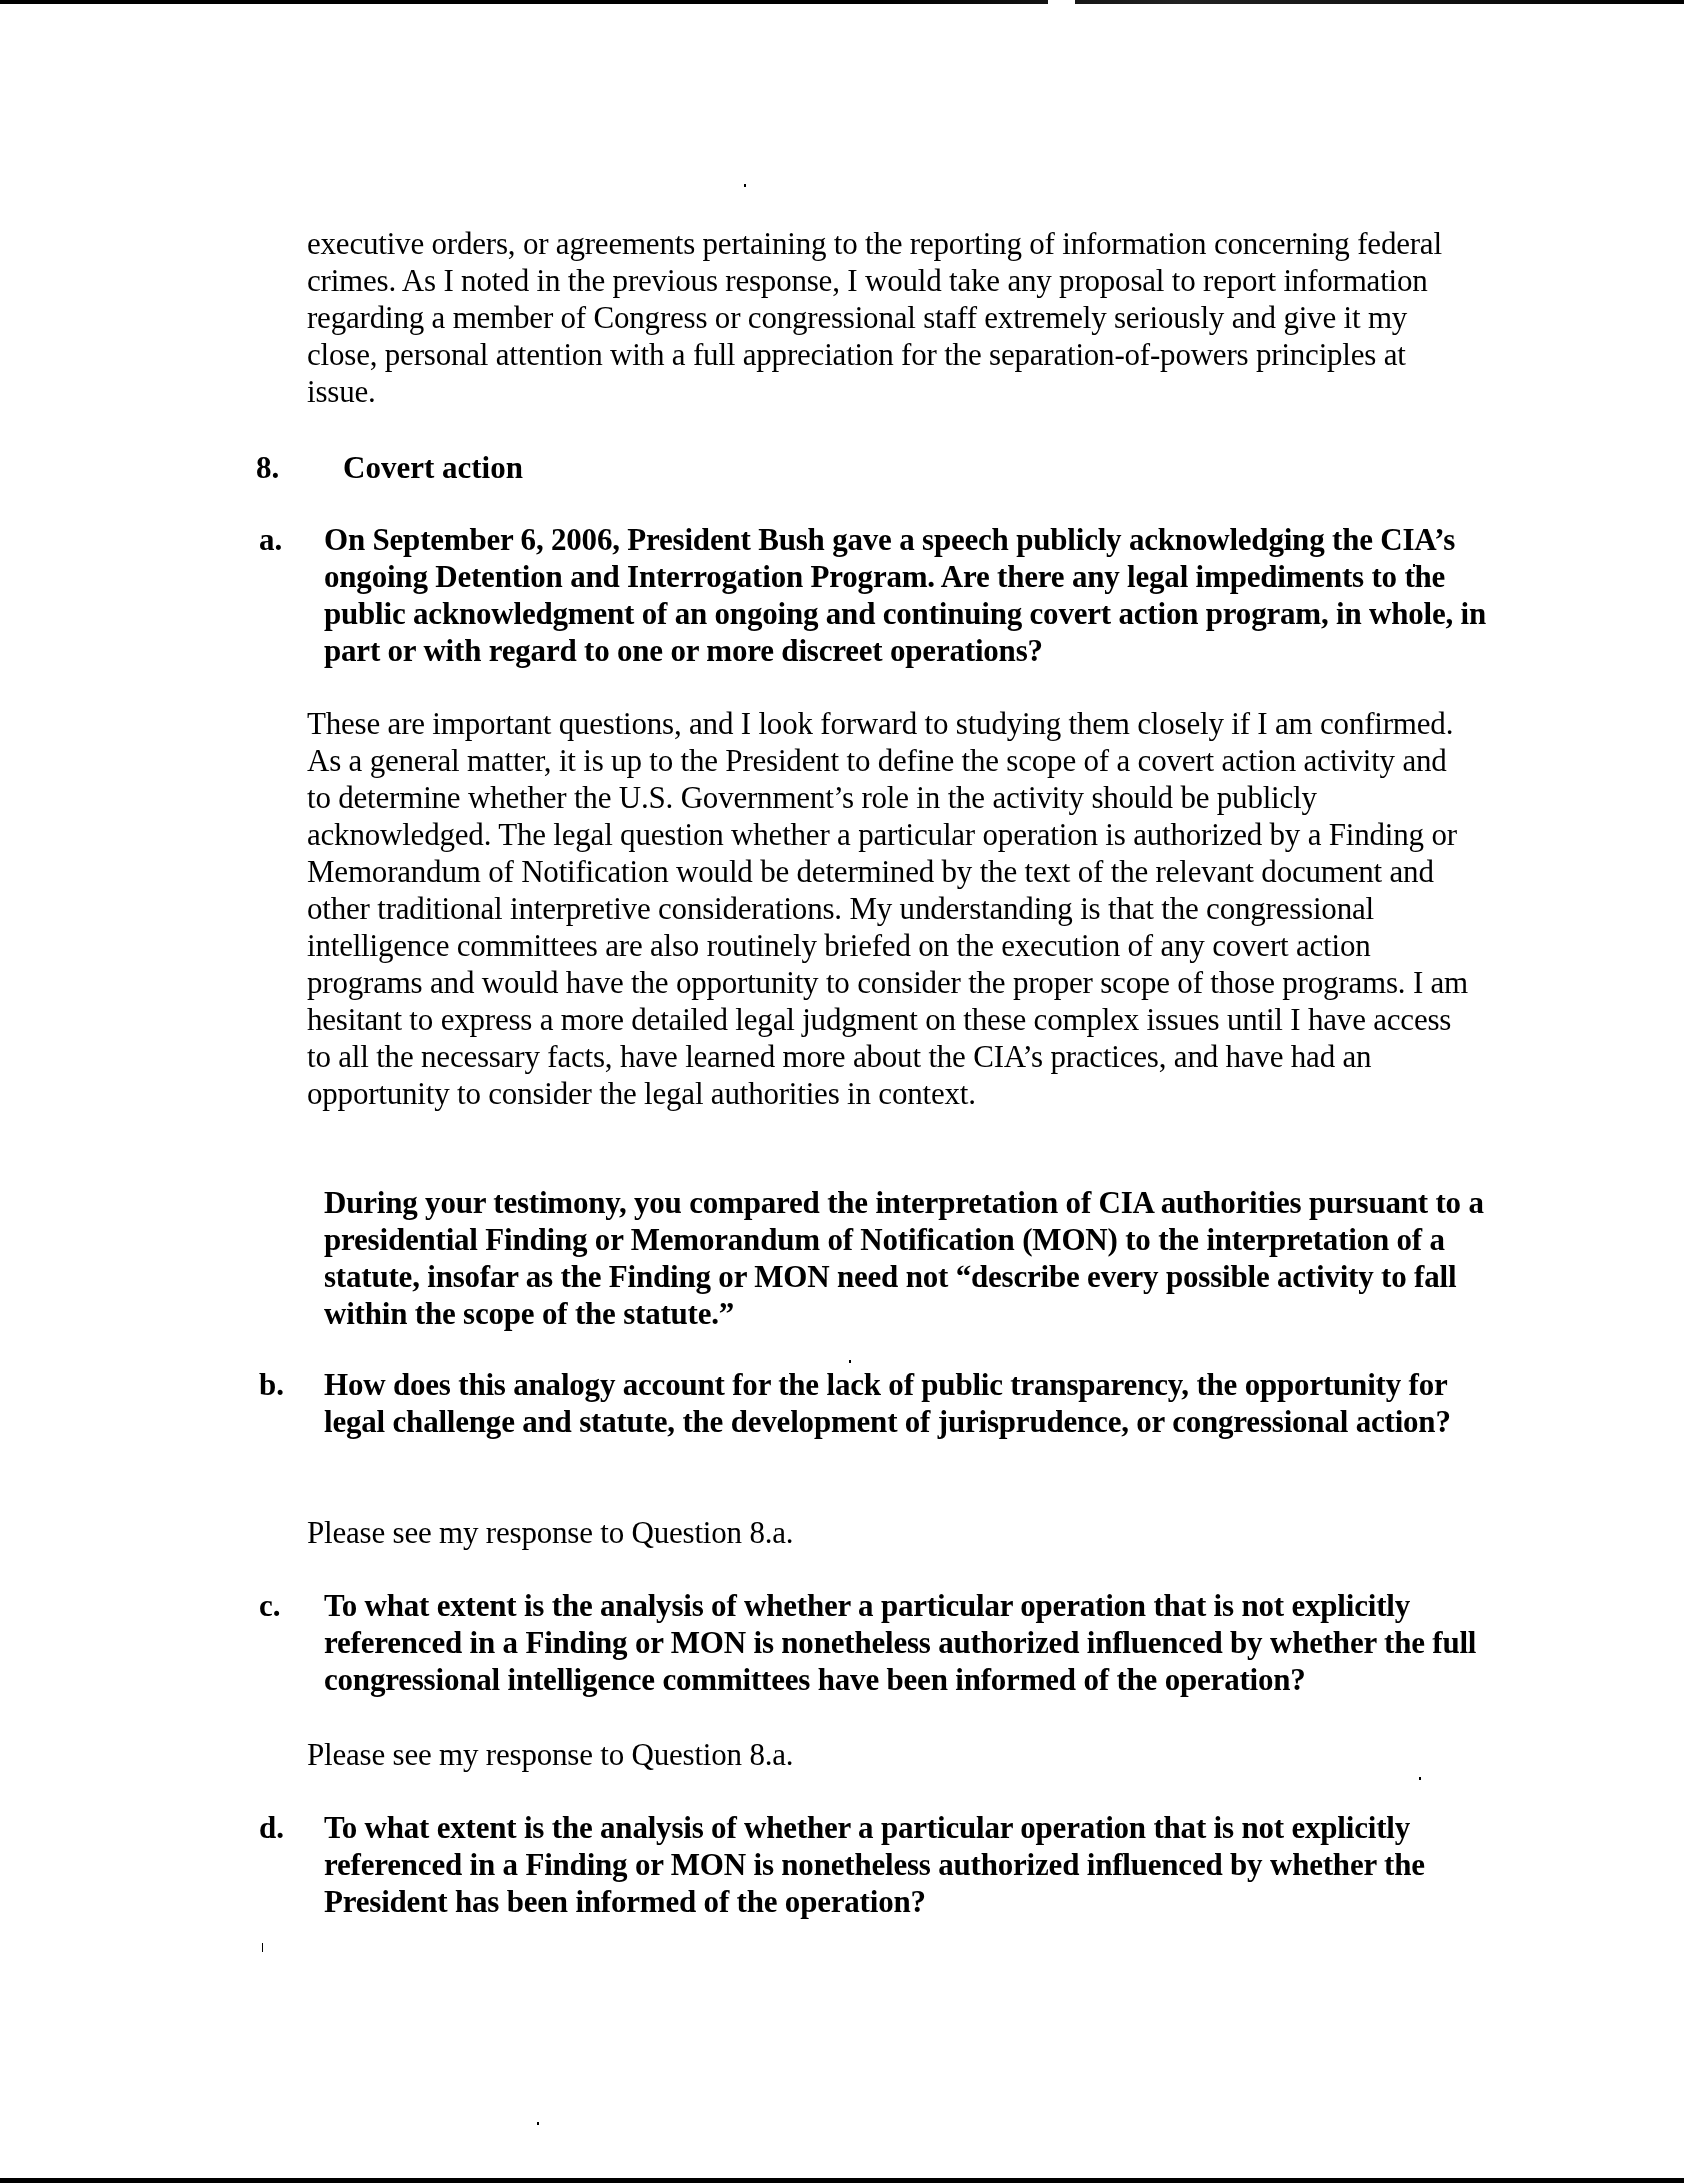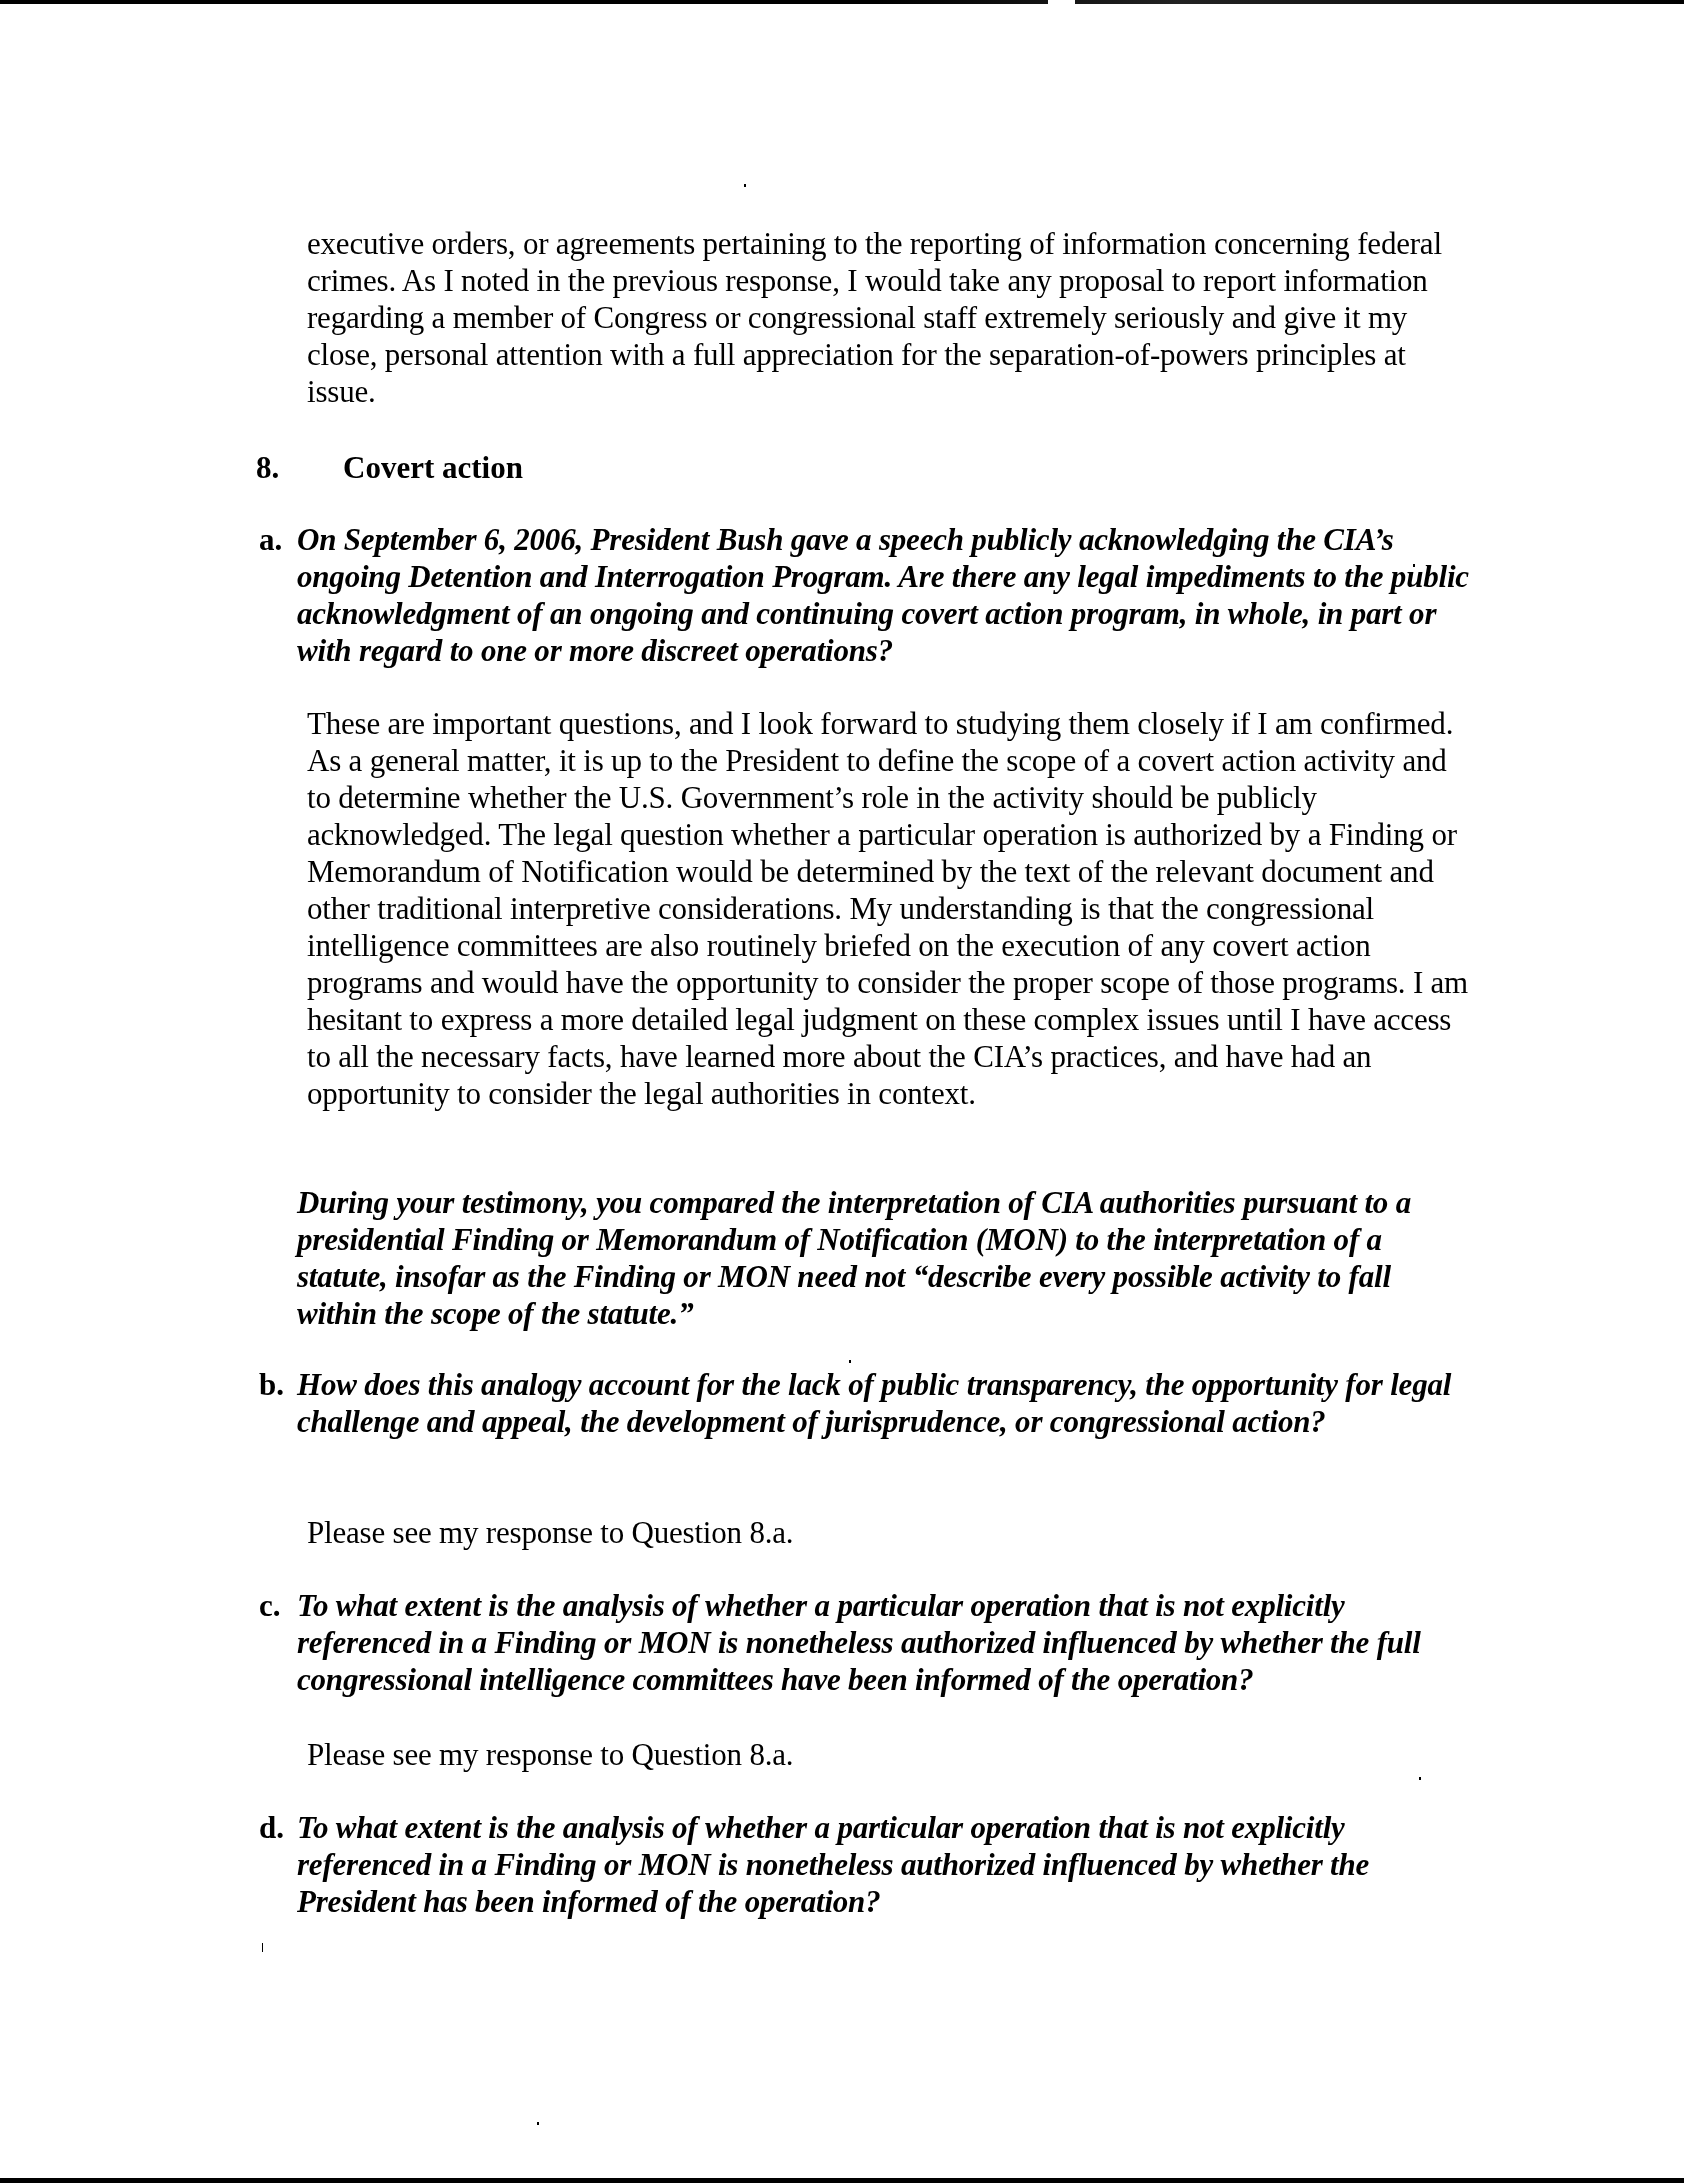--- a/index.html
+++ b/index.html
@@ -34,21 +34,21 @@
       margin: 0;
     }
     .body-text { left: 307px; width: 1167px; }
     .bold { font-weight: bold; }
     .marker {
       position: absolute;
       font-size: 31px;
       line-height: 37px;
       font-weight: bold;
     }
-    .item-text { left: 297px; width: 1181px; font-style: italic; }
+    .item-text { left: 324px; width: 1181px; }
     .speck {
       position: absolute; background: #000; width: 2px; height: 3.3px;
     }
   </style>
 </head>
 <body>
 
 <div class="scan-edge-top"></div>
 <div class="scan-edge-top-gap" style="left:1048px;width:26.5px;"></div>
 <div class="scan-edge-bottom"></div>
@@ -60,21 +60,21 @@
   <div class="marker" style="left:256px;top:449px;">8.</div>
   <div class="marker" style="left:307px;top:449px;margin-left:36px;">Covert action</div>
 
   <div class="marker" style="left:259px;top:521px;">a.</div>
   <p class="p item-text bold" style="top:521px;">On September 6, 2006, President Bush gave a speech publicly acknowledging the CIA’s ongoing Detention and Interrogation Program.  Are there any legal impediments to the public acknowledgment of an ongoing and continuing covert action program, in whole, in part or with regard to one or more discreet operations?</p>
   <p class="p body-text" style="top:705px;">These are important questions, and I look forward to studying them closely if I am confirmed.  As a general matter, it is up to the President to define the scope of a covert action activity and to determine whether the U.S. Government’s role in the activity should be publicly acknowledged.  The legal question whether a particular operation is authorized by a Finding or Memorandum of Notification would be determined by the text of the relevant document and other traditional interpretive considerations.  My understanding is that the congressional intelligence committees are also routinely briefed on the execution of any covert action programs and would have the opportunity to consider the proper scope of those programs.  I am hesitant to express a more detailed legal judgment on these complex issues until I have access to all the necessary facts, have learned more about the CIA’s practices, and have had an opportunity to consider the legal authorities in context.</p>
 
   <p class="p item-text bold" style="top:1184px;">During your testimony, you compared the interpretation of CIA authorities pursuant to a presidential Finding or Memorandum of Notification (MON) to the interpretation of a statute, insofar as the Finding or MON need not “describe every possible activity to fall within the scope of the statute.”</p>
 
   <div class="marker" style="left:259px;top:1366px;">b.</div>
-  <p class="p item-text bold" style="top:1366px;">How does this analogy account for the lack of public transparency, the opportunity for legal challenge and appeal, the development of jurisprudence, or congressional action?</p>
+  <p class="p item-text bold" style="top:1366px;">How does this analogy account for the lack of public transparency, the opportunity for legal challenge and statute, the development of jurisprudence, or congressional action?</p>
   <p class="p body-text" style="top:1514px;">Please see my response to Question 8.a.</p>
 
   <div class="marker" style="left:259px;top:1587px;">c.</div>
   <p class="p item-text bold" style="top:1587px;">To what extent is the analysis of whether a particular operation that is not explicitly referenced in a Finding or MON is nonetheless authorized influenced by whether the full congressional intelligence committees have been informed of the operation?</p>
   <p class="p body-text" style="top:1736px;">Please see my response to Question 8.a.</p>
 
   <div class="marker" style="left:259px;top:1809px;">d.</div>
   <p class="p item-text bold" style="top:1809px;">To what extent is the analysis of whether a particular operation that is not explicitly referenced in a Finding or MON is nonetheless authorized influenced by whether the President has been informed of the operation?</p>
 
   <div class="speck" style="left:744px;top:184px;"></div>

